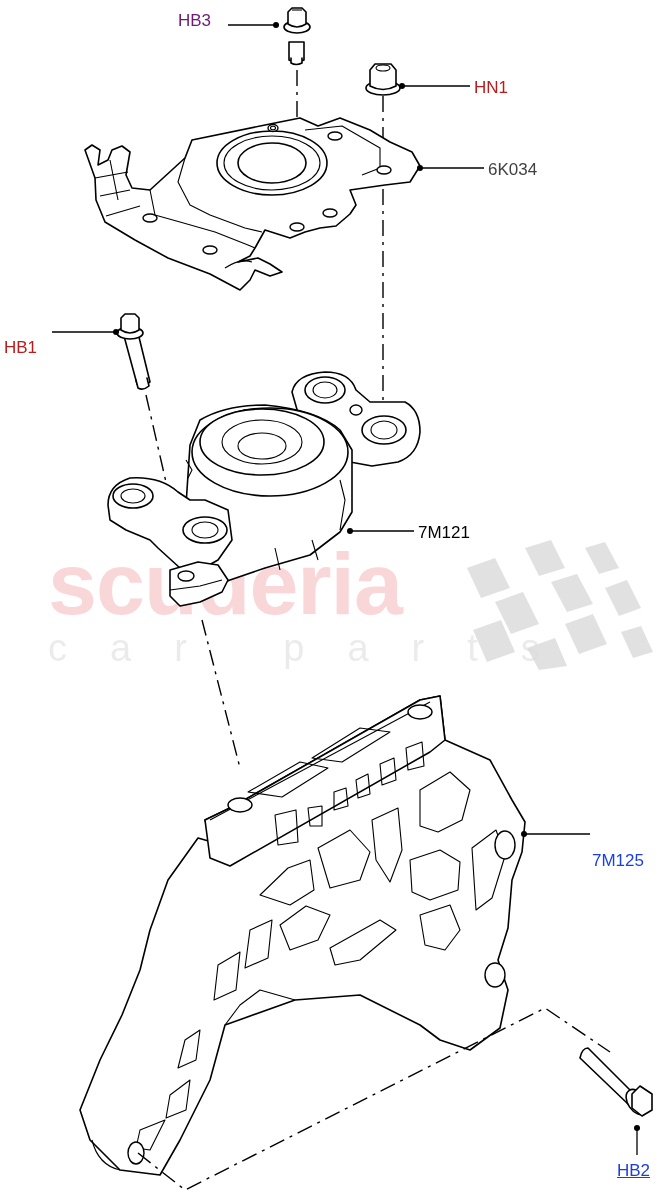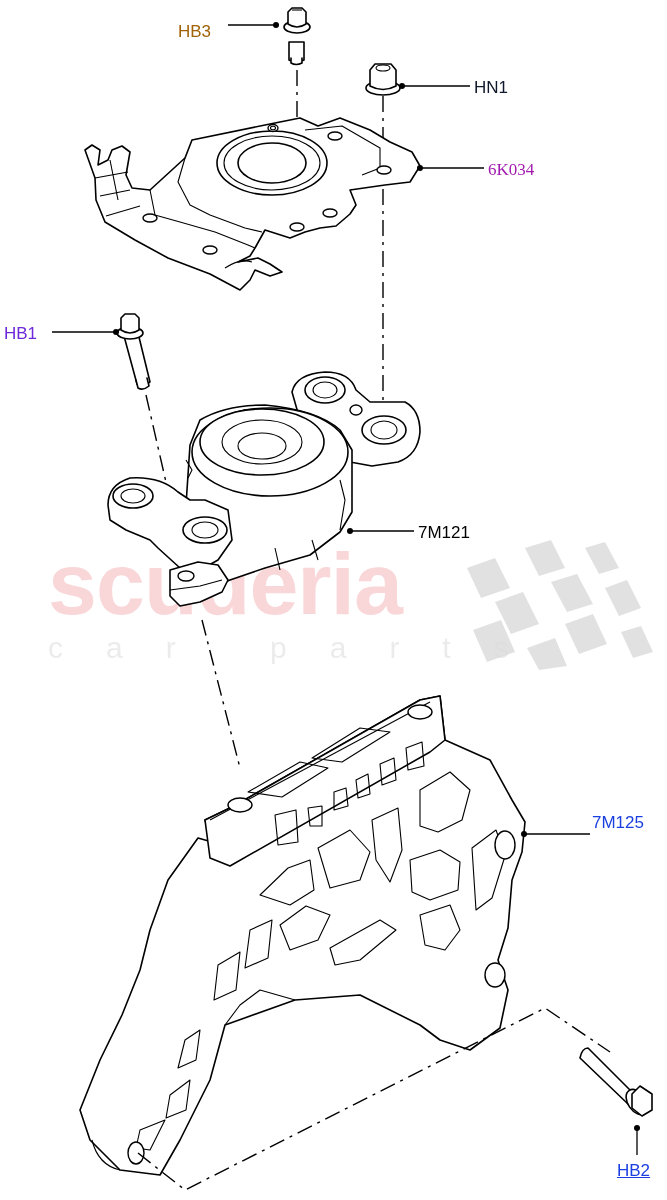--- a/index.html
+++ b/index.html
@@ -6,21 +6,21 @@
   body { width:667px; height:1200px; position:relative; overflow:hidden; font-family:"Liberation Sans", sans-serif; }
   #canvas { position:absolute; left:0; top:0; width:667px; height:1200px; }
   .part { fill:#ffffff; stroke:#000000; stroke-width:1.6; stroke-linejoin:round; stroke-linecap:round; }
   .thin { fill:none; stroke:#000000; stroke-width:1.1; stroke-linejoin:round; }
   .hole { fill:#ffffff; stroke:#000000; stroke-width:1.4; }
   .dash { fill:none; stroke:#000000; stroke-width:1.4; stroke-dasharray:16 6 3 6; }
   .leader { stroke:#000000; stroke-width:1.3; }
   .dot { fill:#000000; }
   .callout { position:absolute; font-size:17px; line-height:17px; white-space:nowrap; }
   .wm-main { position:absolute; left:48px; top:540px; font-size:88px; font-weight:bold; line-height:88px; letter-spacing:-1px; opacity:0.18; }
-  .wm-sub { position:absolute; left:48px; top:633px; font-size:30px; line-height:30px; letter-spacing:43px; opacity:0.35;text-align:right; }
+  .wm-sub { position:absolute; left:48px; top:633px; font-size:38px; line-height:30px; letter-spacing:43px; opacity:0.35;text-align:right; }
   .flag { position:absolute; left:455px; top:540px; width:200px; height:130px; }
 </style>
 </head>
 <body>
 
 <div class="wm-main" style="color:#e0202a;">scuderia</div>
 <div class="wm-sub" style="color:#c8c8c8;">car parts</div>
 <svg class="flag" viewBox="0 0 200 130">
   <g fill="#dcdcdc" opacity="0.85">
     <polygon points="12,28 40,18 55,48 26,58"></polygon>
@@ -176,19 +176,19 @@
       <circle class="dot" cx="116" cy="332" r="3"></circle>
     <line class="leader" x1="350" y1="531" x2="414" y2="531"></line>
       <circle class="dot" cx="350" cy="531" r="3"></circle>
     <line class="leader" x1="524" y1="834" x2="590" y2="834"></line>
       <circle class="dot" cx="524" cy="834" r="3"></circle>
     <line class="leader" x1="637" y1="1128" x2="637" y2="1155"></line>
       <circle class="dot" cx="637" cy="1128" r="3"></circle>
   </g>
 </svg>
 
-<div class="callout" style="left:178px; top:23px; color:#a16207;">HB3</div>
-<div class="callout" style="left:474px; top:79px; color:#0f172a;">HN1</div>
-<div class="callout" style="left:488px; top:161px; color:#a21caf;font-family:Liberation Serif, serif;">6K034</div>
-<div class="callout" style="left:4px; top:325px; color:#6d28d9;">HB1</div>
+<div class="callout" style="left:178px; top:12px; color:#701a75;">HB3</div>
+<div class="callout" style="left:474px; top:79px; color:#b91c1c;">HN1</div>
+<div class="callout" style="left:488px; top:161px; color:#404040;">6K034</div>
+<div class="callout" style="left:4px; top:339px; color:#b91c1c;">HB1</div>
 <div class="callout" style="left:418px; top:524px; color:#000000;">7M121</div>
-<div class="callout" style="left:592px; top:814px; color:#1a3fe0;">7M125</div>
+<div class="callout" style="left:592px; top:852px; color:#1a3fe0;">7M125</div>
 <div class="callout" style="left:617px; top:1162px; color:#1a3fe0;text-decoration:underline;">HB2</div>
 
 </body></html>

